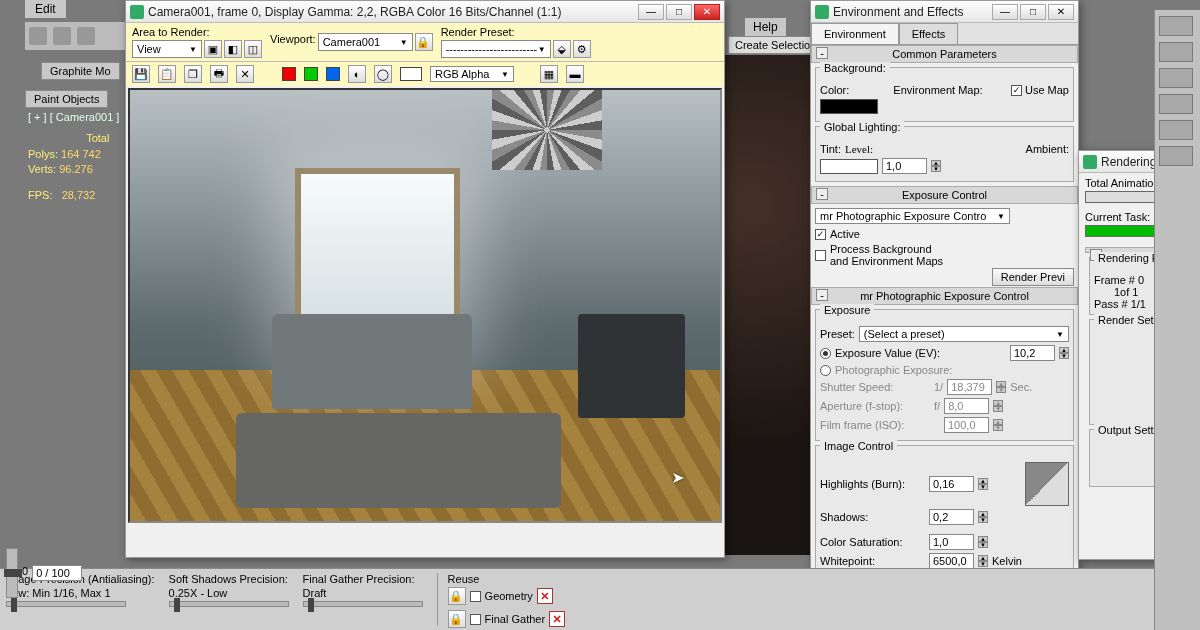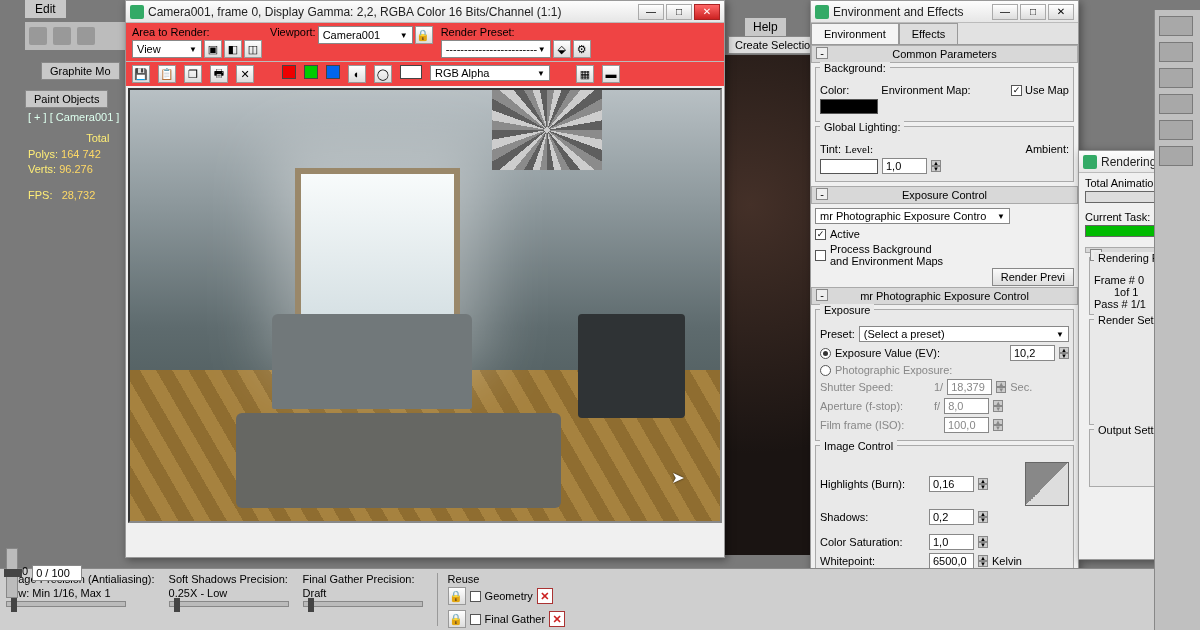--- a/index.html
+++ b/index.html
@@ -16,21 +16,21 @@
 .bg-menu { position: absolute; top: 0; left: 25px; background: #c8c8c8; padding: 2px 10px; font-size: 12px; }
 .bg-toolbar { position: absolute; top: 22px; left: 25px; width: 110px; height: 28px; background: #bcbcbc; display:flex; gap:6px; align-items:center; padding:0 4px;}
 .bg-toolbar span{width:18px;height:18px;background:#999;border-radius:2px;}
 .tab-strip { position: absolute; left: 25px; background: #c8c8c8; padding: 2px 8px; border: 1px solid #888; }
 .stats { position: absolute; top: 110px; left: 28px; color: #ffd966; font-family: monospace; font-size: 11px; line-height: 1.4; }
 .stats .hdr { color: #dfe; }
 .stats .lbl { color: #ffee77; }
 
 
 .render-win { top: 0; left: 125px; width: 600px; height: 558px; }
-.row { display: flex; align-items: flex-start; padding: 3px 6px; gap: 8px; background: #ef4444; }
+.row { display: flex; align-items: center; padding: 3px 6px; gap: 8px; background: #fef9c3; }
 .lbl-sm { font-size: 11px; }
 .sel { border: 1px solid #888; background: #fff; padding: 1px 4px; display: flex; align-items: center; min-width: 70px; }
 .sel .arrow { margin-left: auto; font-size: 8px; }
 .ib { width: 18px; height: 18px; border: 1px solid #999; background: linear-gradient(#fff,#ddd); display:inline-flex;align-items:center;justify-content:center; }
 .colbox { width: 14px; height: 14px; border: 1px solid #444; }
 .render-view { margin: 2px; border: 2px inset #888; background: #4a5560; height: 435px; display:flex; align-items:center; justify-content:center; color:#aaa; position:relative; overflow:hidden; }
 .render-scene{position:absolute;inset:0;background:
   linear-gradient(180deg,#b8c0c4 0%, #8f9a9e 25%, #5e6b6e 55%, #3d4a4a 100%);}
 .window-light{position:absolute;top:18%;left:28%;width:28%;height:42%;background:linear-gradient(#f8fbfb,#d0dce0);border:6px solid #9a886a;box-shadow:0 0 60px 25px rgba(255,255,255,.35);}
 .floor{position:absolute;bottom:0;left:0;right:0;height:35%;background:repeating-linear-gradient(60deg,#a6823f 0 14px,#8f6d30 14px 28px);}
@@ -163,21 +163,21 @@
     <div class="ib">❐</div>
     <div class="ib">🖶</div>
     <div class="ib">✕</div>
     <div style="width:12px;"></div>
     <div class="colbox" style="background:#e00;"></div>
     <div class="colbox" style="background:#0c0;"></div>
     <div class="colbox" style="background:#06e;"></div>
     <div class="ib">◐</div>
     <div class="ib">◯</div>
     <div class="colbox" style="background:#fff;width:22px;"></div>
-    <div class="sel" style="width:120px;">
+    <div class="sel" style="width:84px;">
         <span>RGB Alpha</span>
         <span class="arrow">▼</span>
       </div>
     <div style="width:10px;"></div>
     <div class="ib">▦</div>
     <div class="ib">▬</div>
   </div>
   <div class="render-view">
     <div class="render-scene"></div>
     <div class="floor"></div>
@@ -201,21 +201,21 @@
   <div class="tabs">
     <div class="tab">Environment</div>
     <div class="tab inactive">Effects</div>
   </div>
 
   <div class="section-hdr"><span class="toggle">-</span><span>Common Parameters</span></div>
   <div class="group">
     <span class="group-title">Background:</span>
     <div class="frow">
       <span>Color:</span>
-      <span style="margin-left:28px;">Environment Map:</span>
+      <span style="margin-left:40px;">Environment Map:</span>
       <span style="margin-left:auto;display:flex;gap:3px;align-items:center;">
         <span class="check">✓</span>
         <span>Use Map</span>
       </span>
     </div>
     <div class="frow">
       <div class="swatch black"></div>
     </div>
   </div>
   <div class="group">

